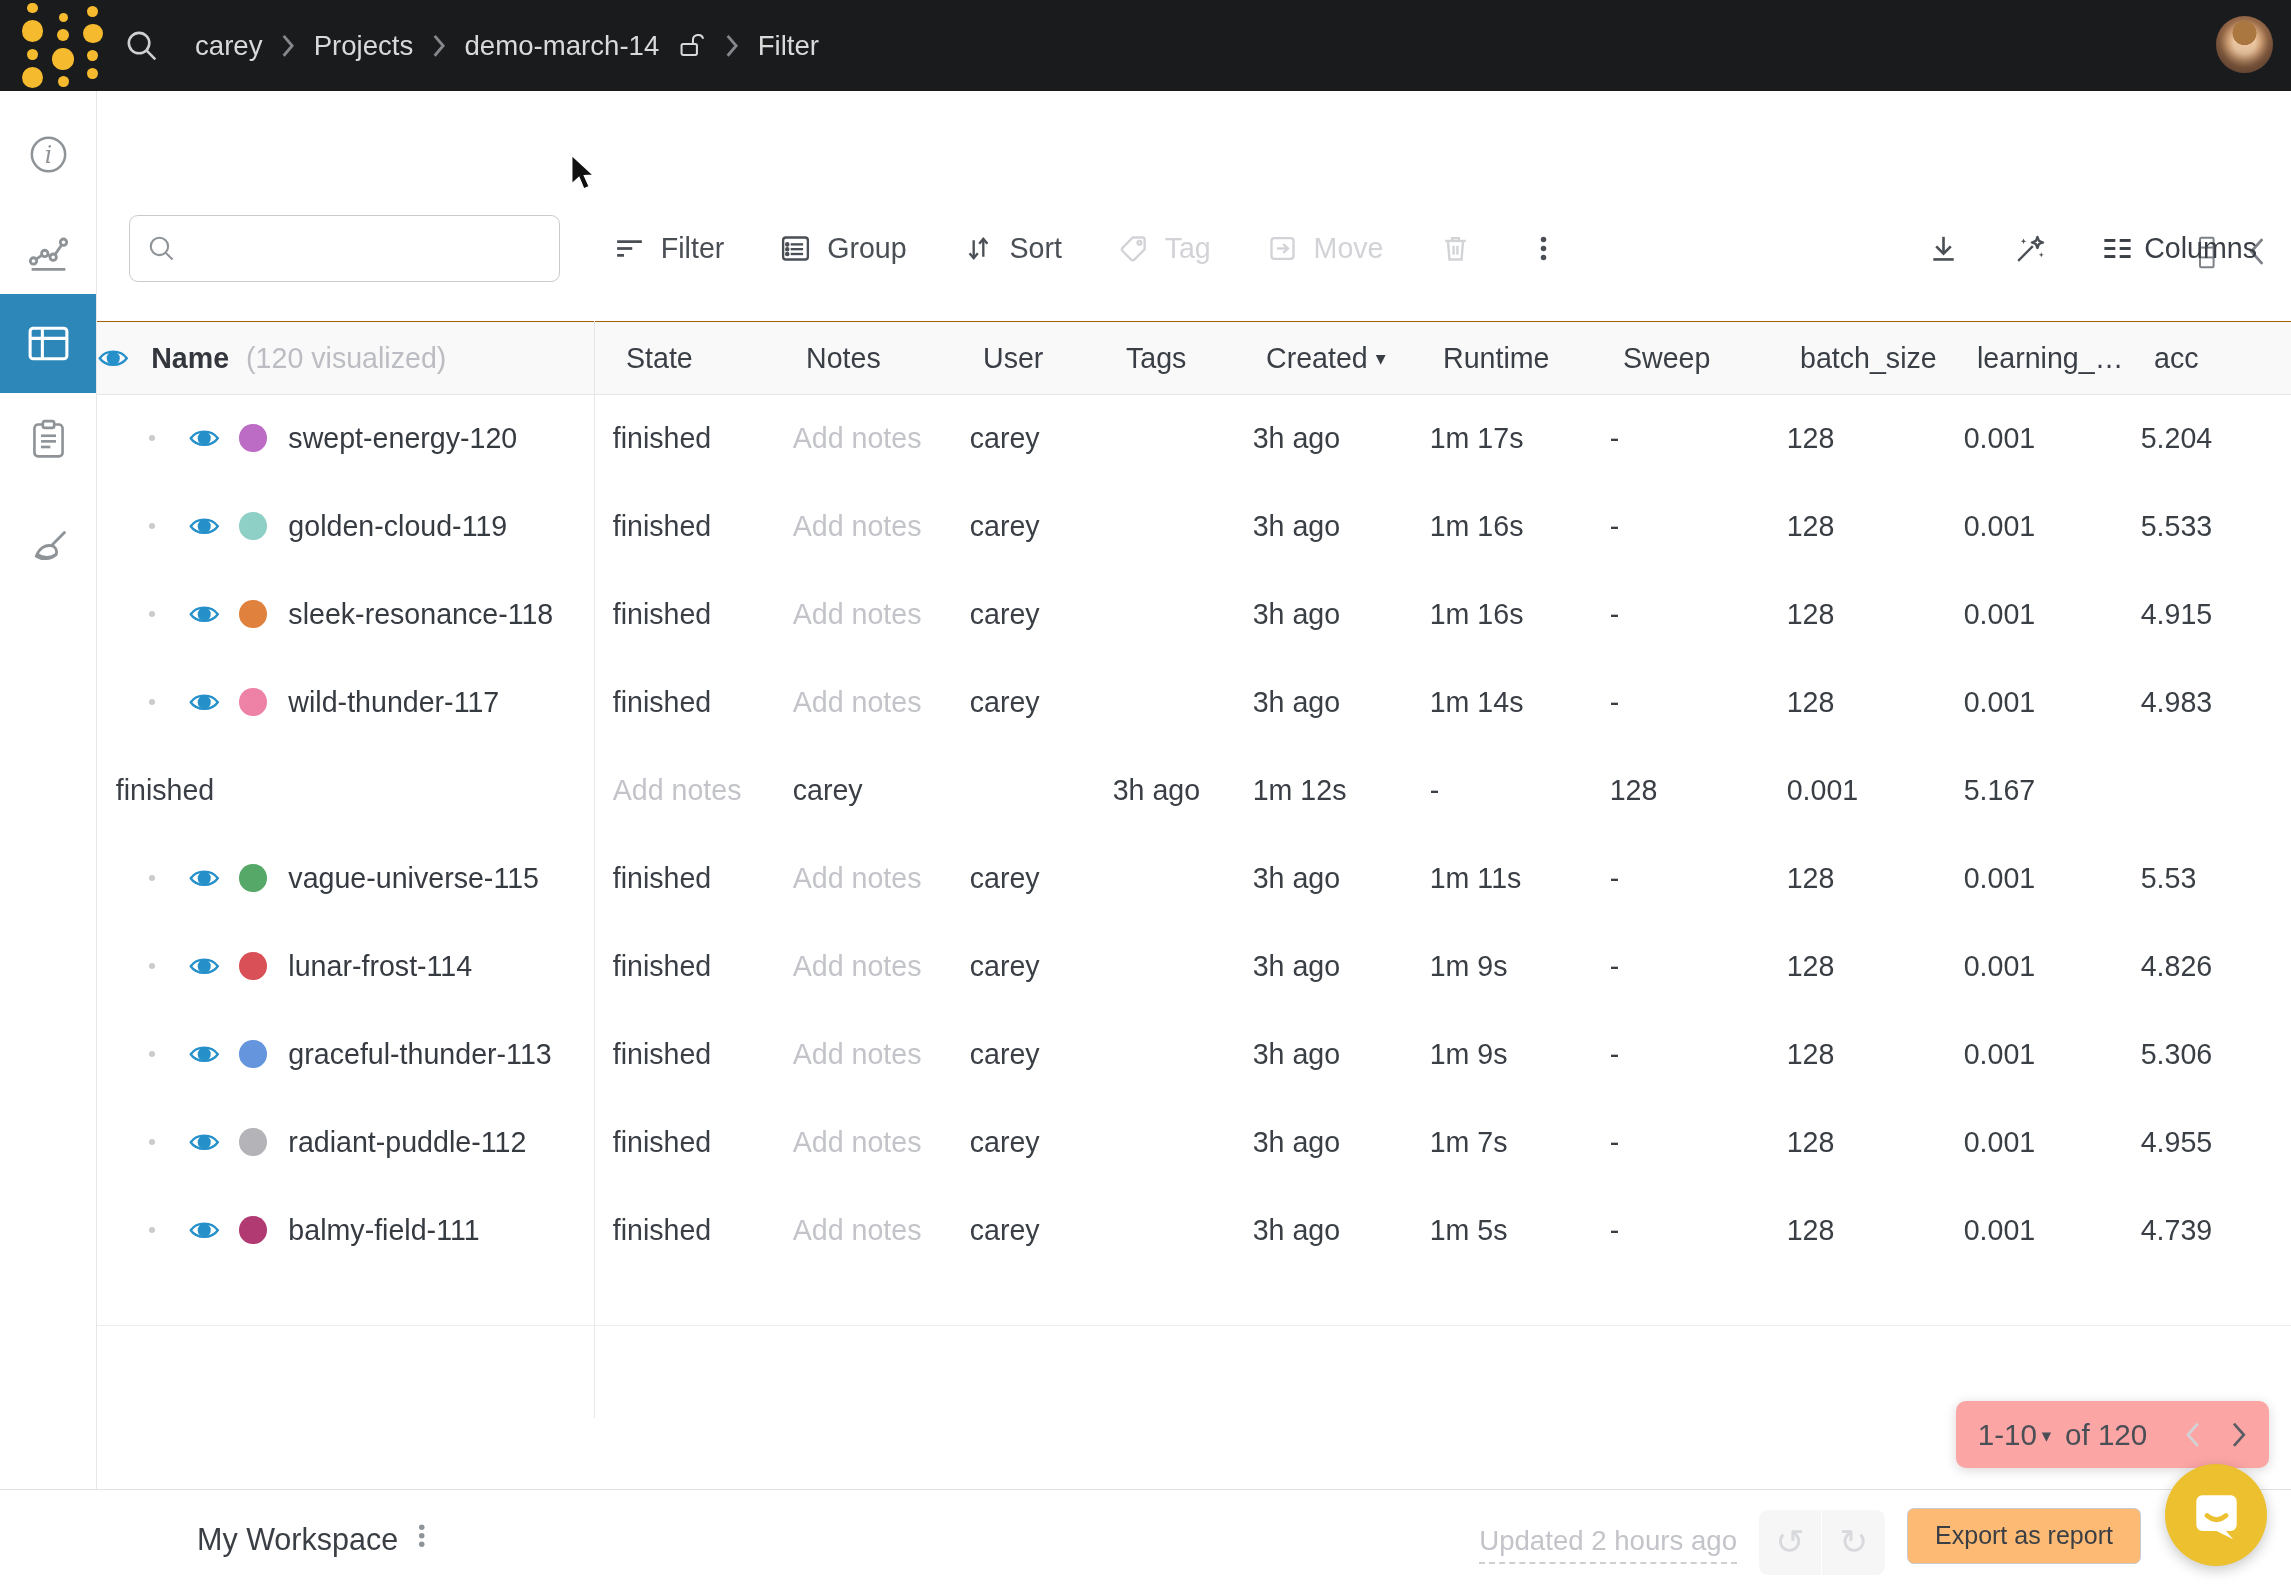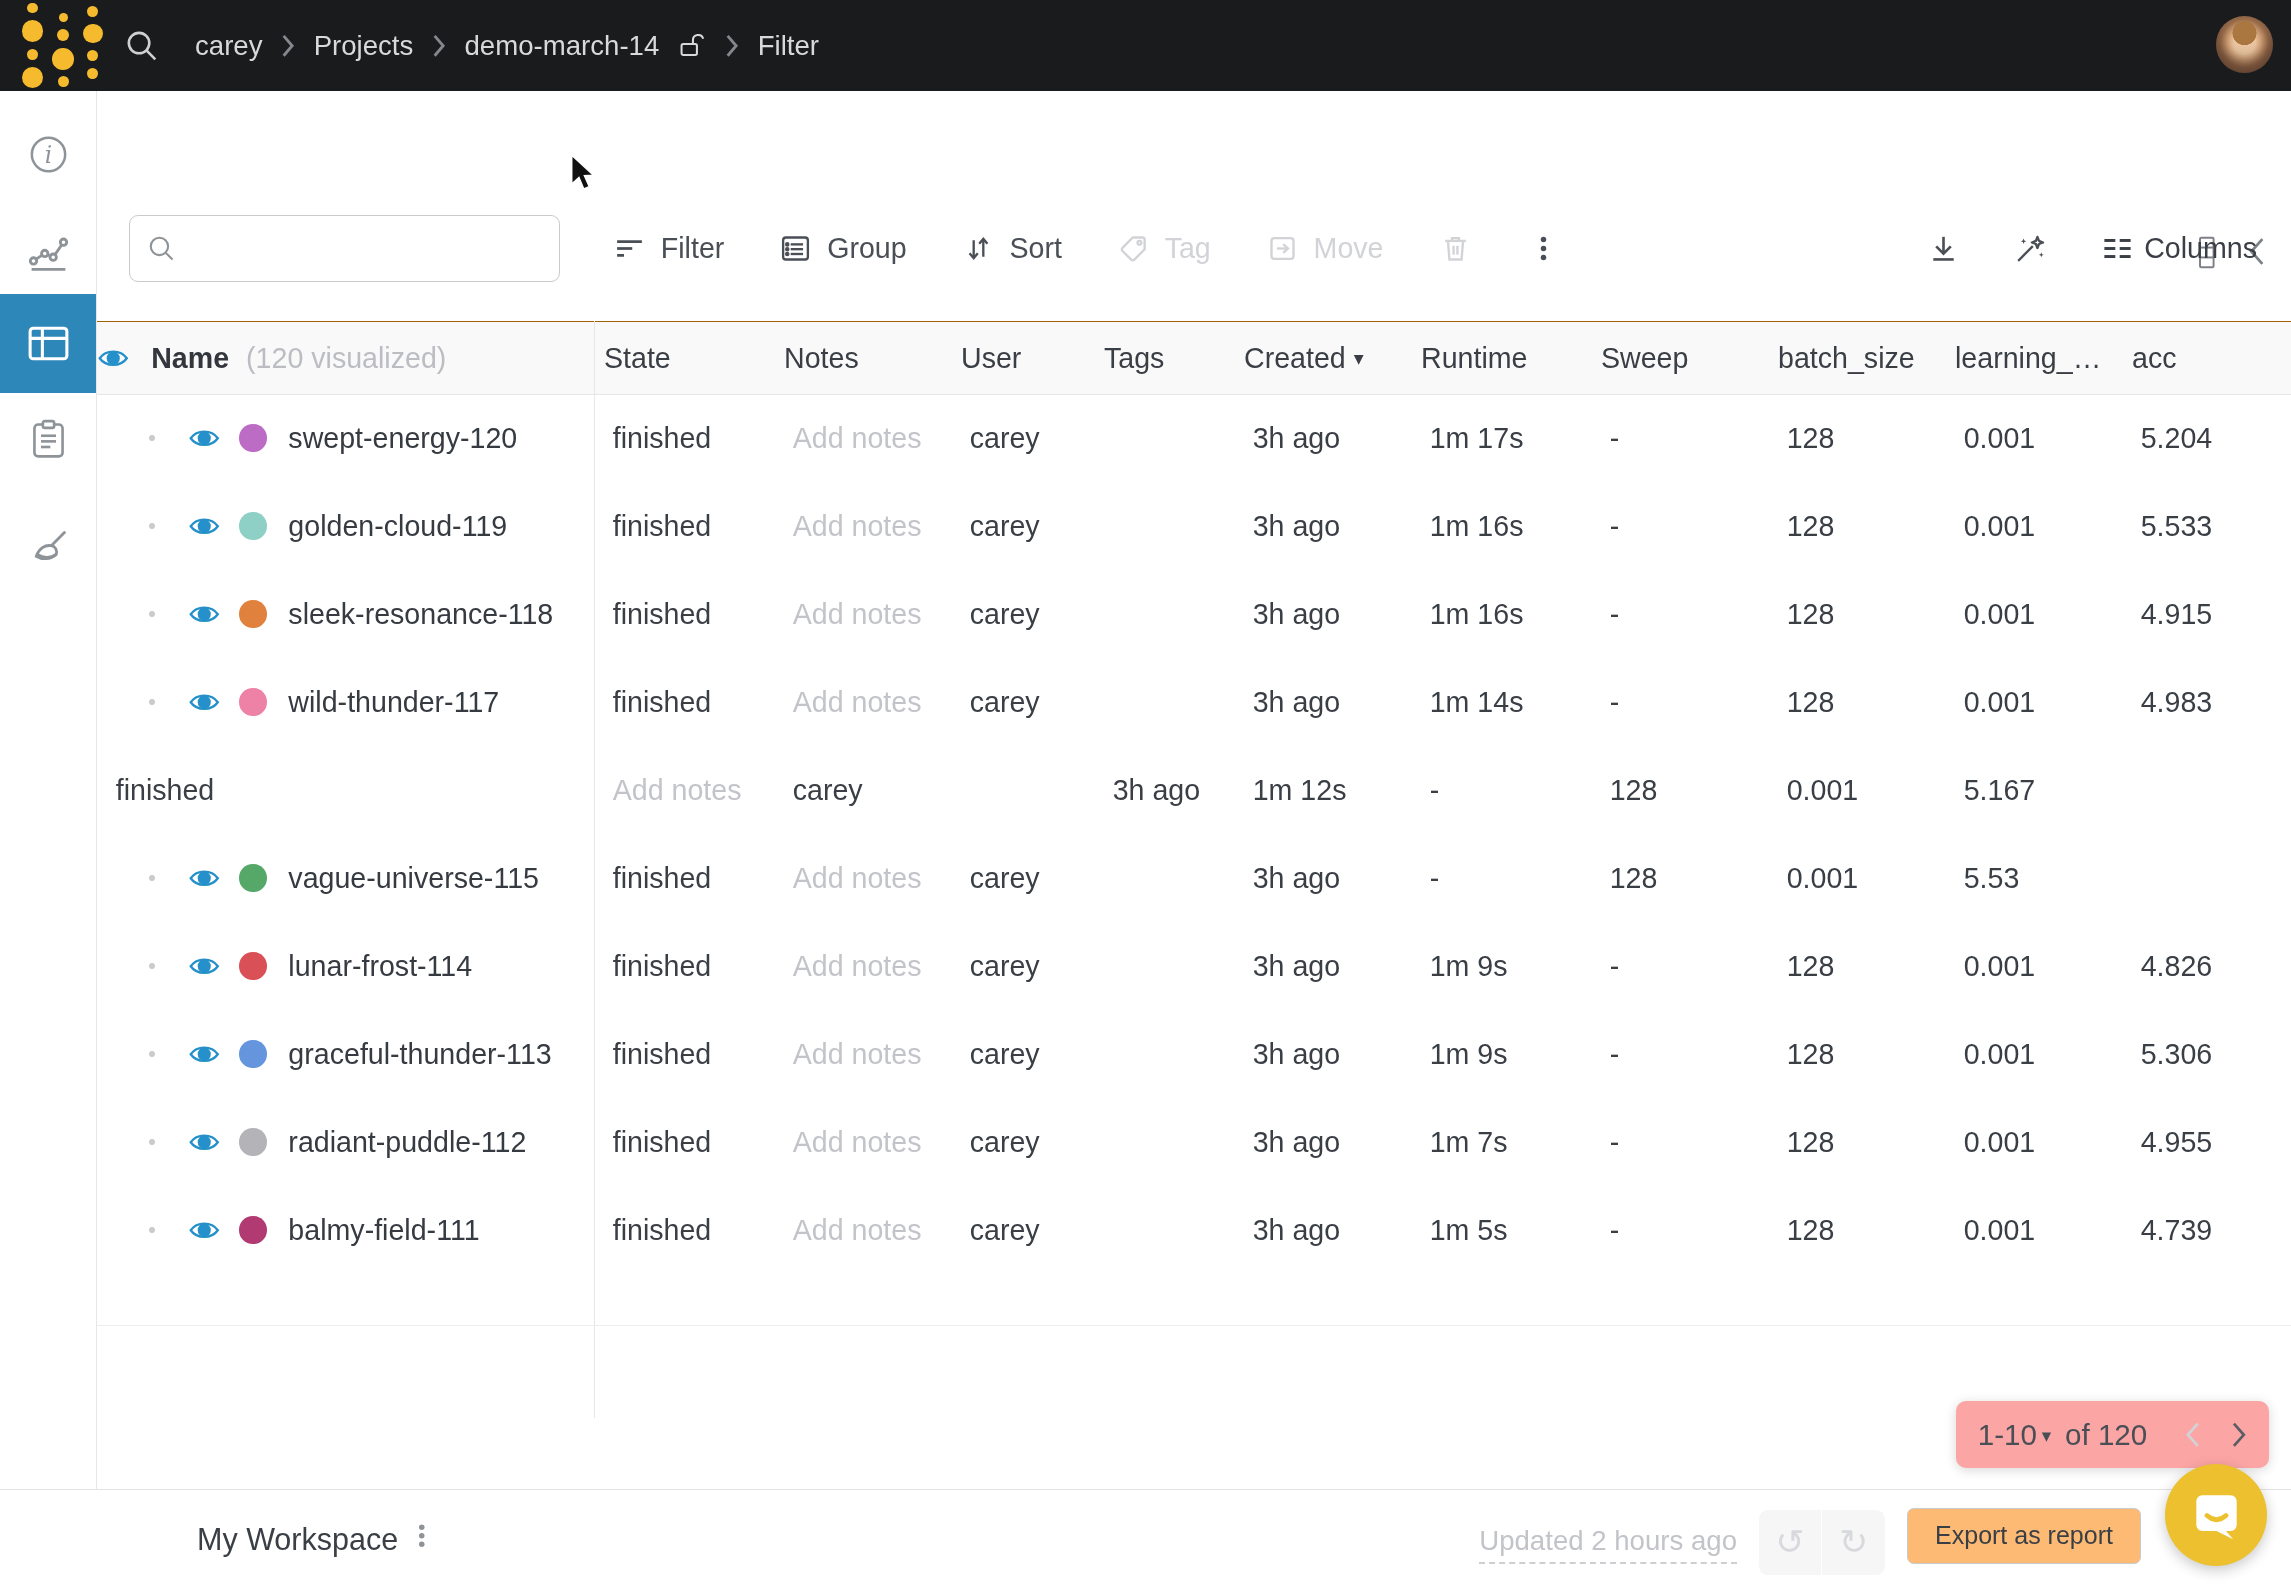--- a/index.html
+++ b/index.html
@@ -48,21 +48,21 @@
   .tbtn { display:flex; align-items:center; gap:14.8px; font-size:28.6px; color:#4a4e55; cursor:pointer; }
   .tbtn.disabled { color:#d2d3d7; cursor:default; }
   .toolbar-right { position:absolute; right:35px; top:124px; height:67px; display:flex; align-items:center; gap:51px; }
   .icbtn { color:#4a4e55; cursor:pointer; display:flex; align-items:center; gap:9px; font-size:28.6px; }
 
   
   .trow { display:grid;
     grid-template-columns:497px 180px 177px 143px 140px 177px 180px 177px 177px 177px 167px; }
   .thead { position:absolute; left:0; top:230px; width:2195px; height:74px; background:#f9f9fa;
     border-top:1px solid #a16207; border-bottom:1px solid #e7e7e9; font-size:28.6px; color:#3a3e45; }
-  .thead .cell { display:flex; align-items:center; padding-left:10px; cursor:pointer; white-space:nowrap; overflow:hidden; }
+  .thead .cell { display:flex; align-items:center; padding-left:32px; cursor:pointer; white-space:nowrap; overflow:hidden; }
   .tbody { position:absolute; left:0; top:303px; width:2195px; }
   .tbody .trow { height:88px; font-size:28.6px; color:#3a3e45; }
   .tbody .cell { display:flex; align-items:center; padding-left:18.7px; white-space:nowrap; overflow:hidden; }
   .name-cell { display:flex; align-items:center; padding-left:0 !important; }
   .drag-dot { width:5.9px; height:5.9px; border-radius:50%; background:#cbcbcf; margin-left:52px; flex:none; }
   .row-eye { margin-left:33px; flex:none; width:32.5px; height:32.5px; color:#2590c9; cursor:pointer; }
   .run-dot { width:27.6px; height:27.6px; border-radius:50%; margin-left:18.7px; flex:none; }
   .run-name { margin-left:21.7px; color:#363a41; cursor:pointer; }
   .notes-cell { color:#c3c4c9; cursor:text; }
   .col-divider { position:absolute; left:497px; top:230px; width:1px; height:1097px; background:#e7e7e9; }
@@ -472,20 +472,21 @@
             </svg>
           </span>
           <span class="run-dot" style="background:#56a868"></span>
           <span class="run-name">vague-universe-115</span>
         </div>
         <div class="cell">finished</div>
         <div class="cell notes-cell">Add notes</div>
         <div class="cell">carey</div>
         <div class="cell"></div>
         <div class="cell">3h ago</div>
+        <div class="cell">1m 11s</div>
         <div class="cell">-</div>
         <div class="cell">128</div>
         <div class="cell">0.001</div>
         <div class="cell">5.53</div>
       </div>
       <div class="trow">
         <div class="cell name-cell">
           <span class="drag-dot"></span>
           <span class="row-eye">
             <svg viewBox="0 0 24 24" fill="none" stroke="currentColor" stroke-width="1.7">

